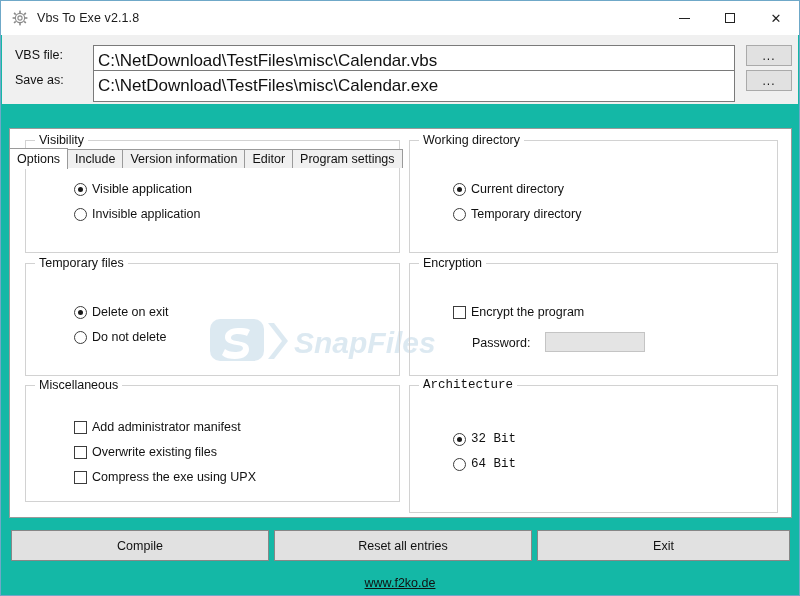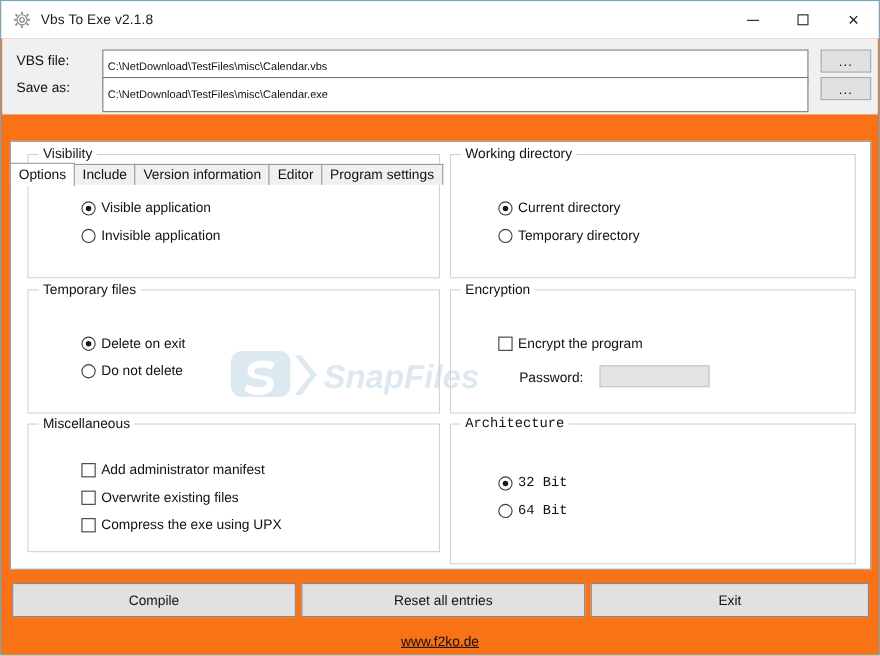--- a/index.html
+++ b/index.html
@@ -11,21 +11,21 @@
     font-family: "Liberation Sans", sans-serif;
     -webkit-font-smoothing: antialiased;
   }
 
   #app {
     position: relative;
     width: 800px;
     height: 596px;
     box-sizing: border-box;
     border: 1px solid #6fa8c8;
-    background: #f97316;
+    background: #14b8a6;
     overflow: hidden;
   }
 
   
   .titlebar {
     position: absolute;
     left: 0; top: 0;
     width: 798px;
     height: 34px;
     background: #ffffff;
@@ -92,21 +92,21 @@
   .fileinput {
     position: absolute;
     left: 91px;
     top: 0;
     width: 642px;
     height: 32px;
     box-sizing: border-box;
     border: 1px solid #7a7a7a;
     background: #ffffff;
     font-family: "Liberation Sans", sans-serif;
-    font-size: 10px;
+    font-size: 17px;
     color: #111;
     padding: 0 4px;
     line-height: 19px;
     outline: none;
   }
   .browsebtn {
     position: absolute;
     left: 744px;
     top: 0;
     width: 46px;

